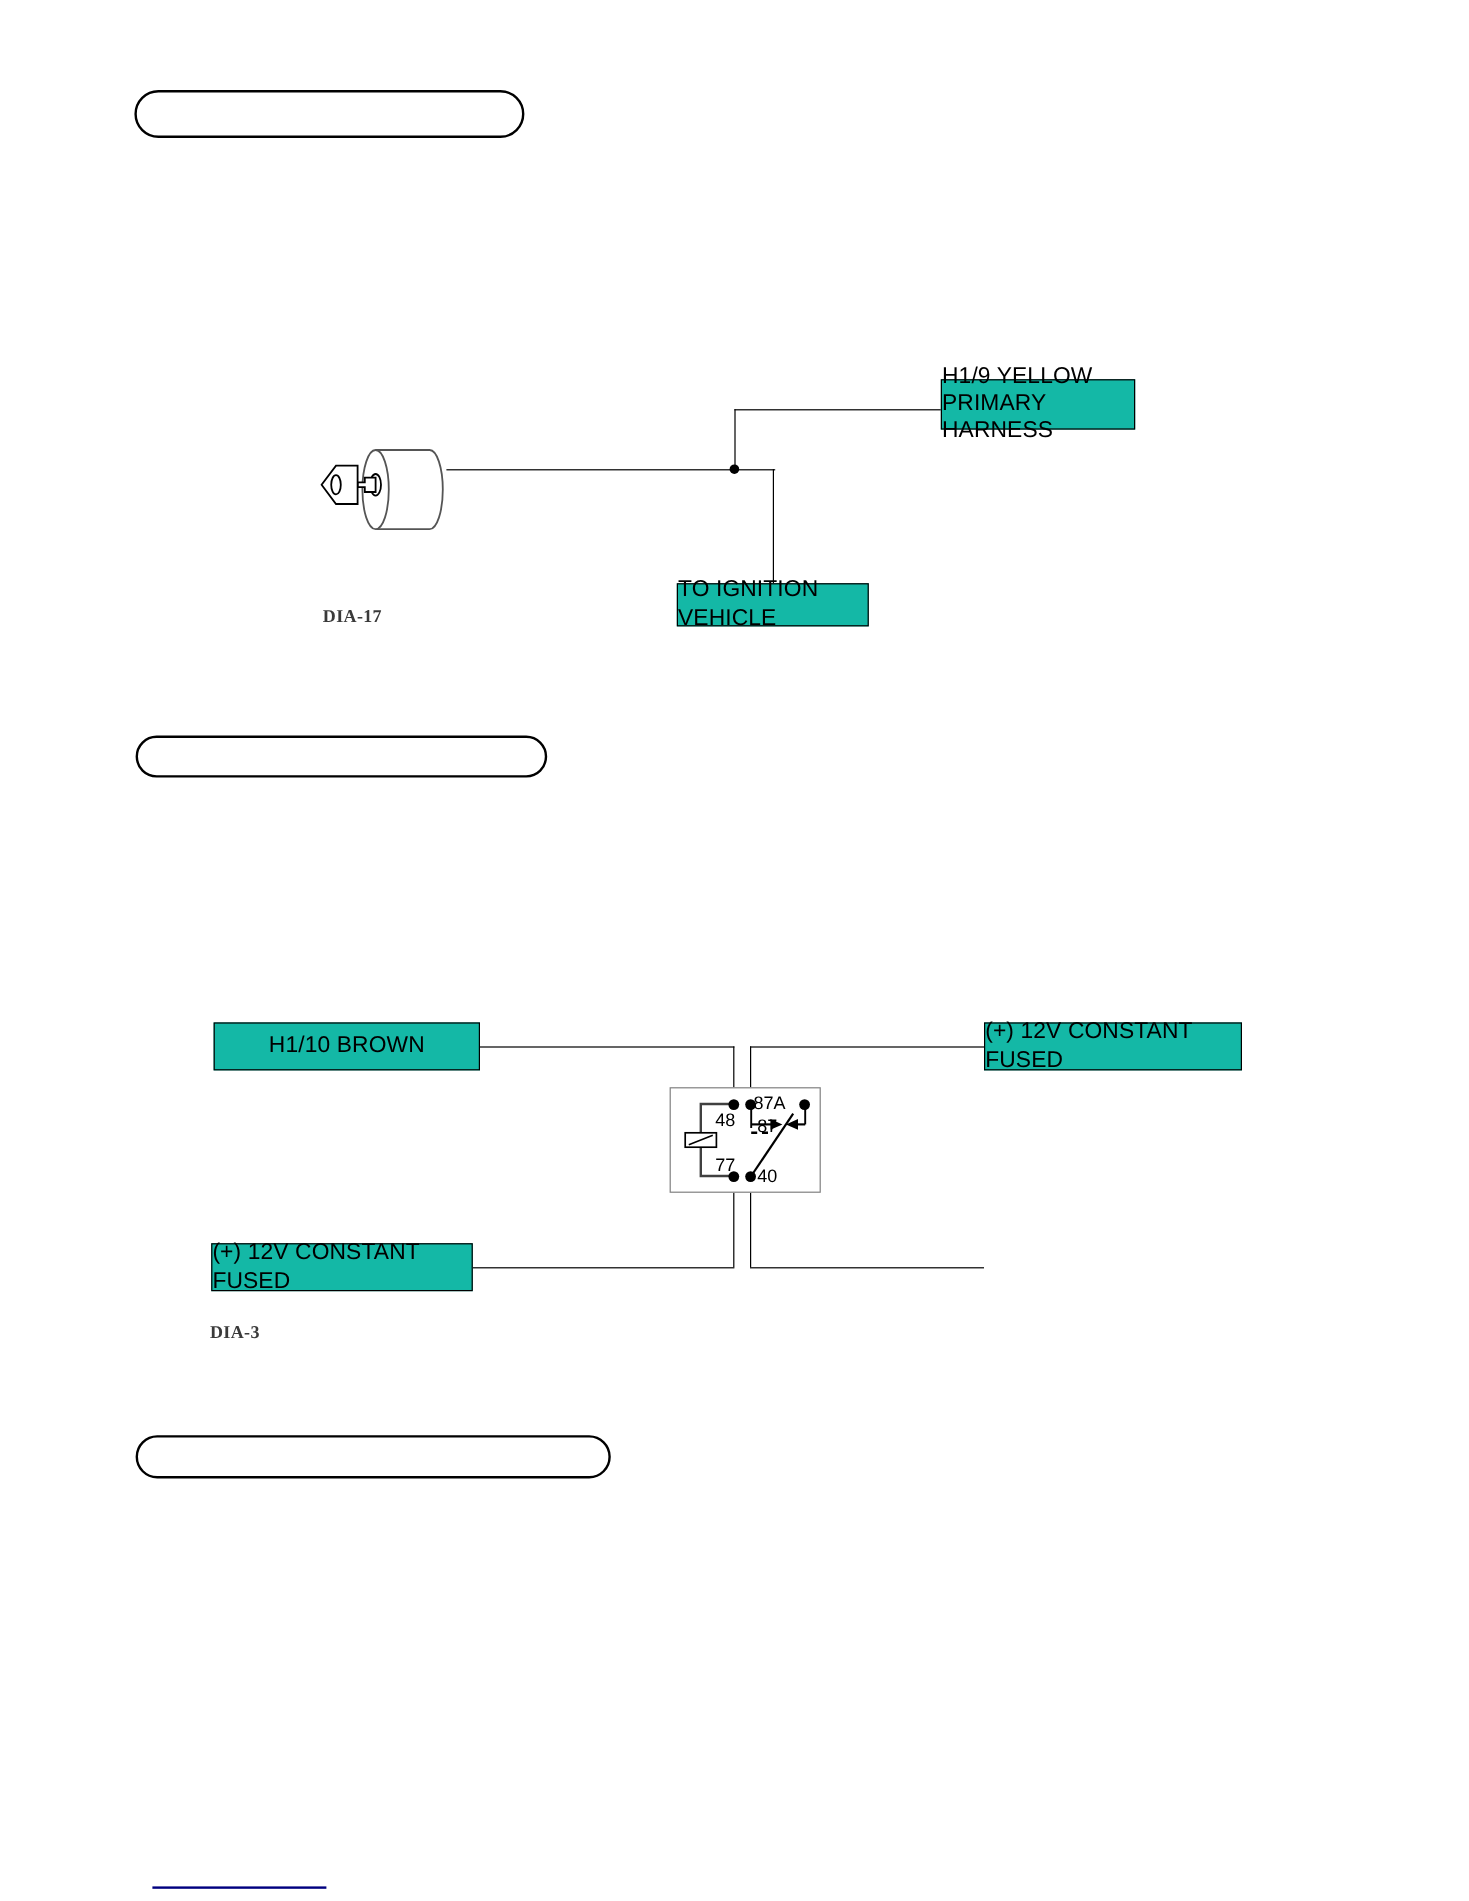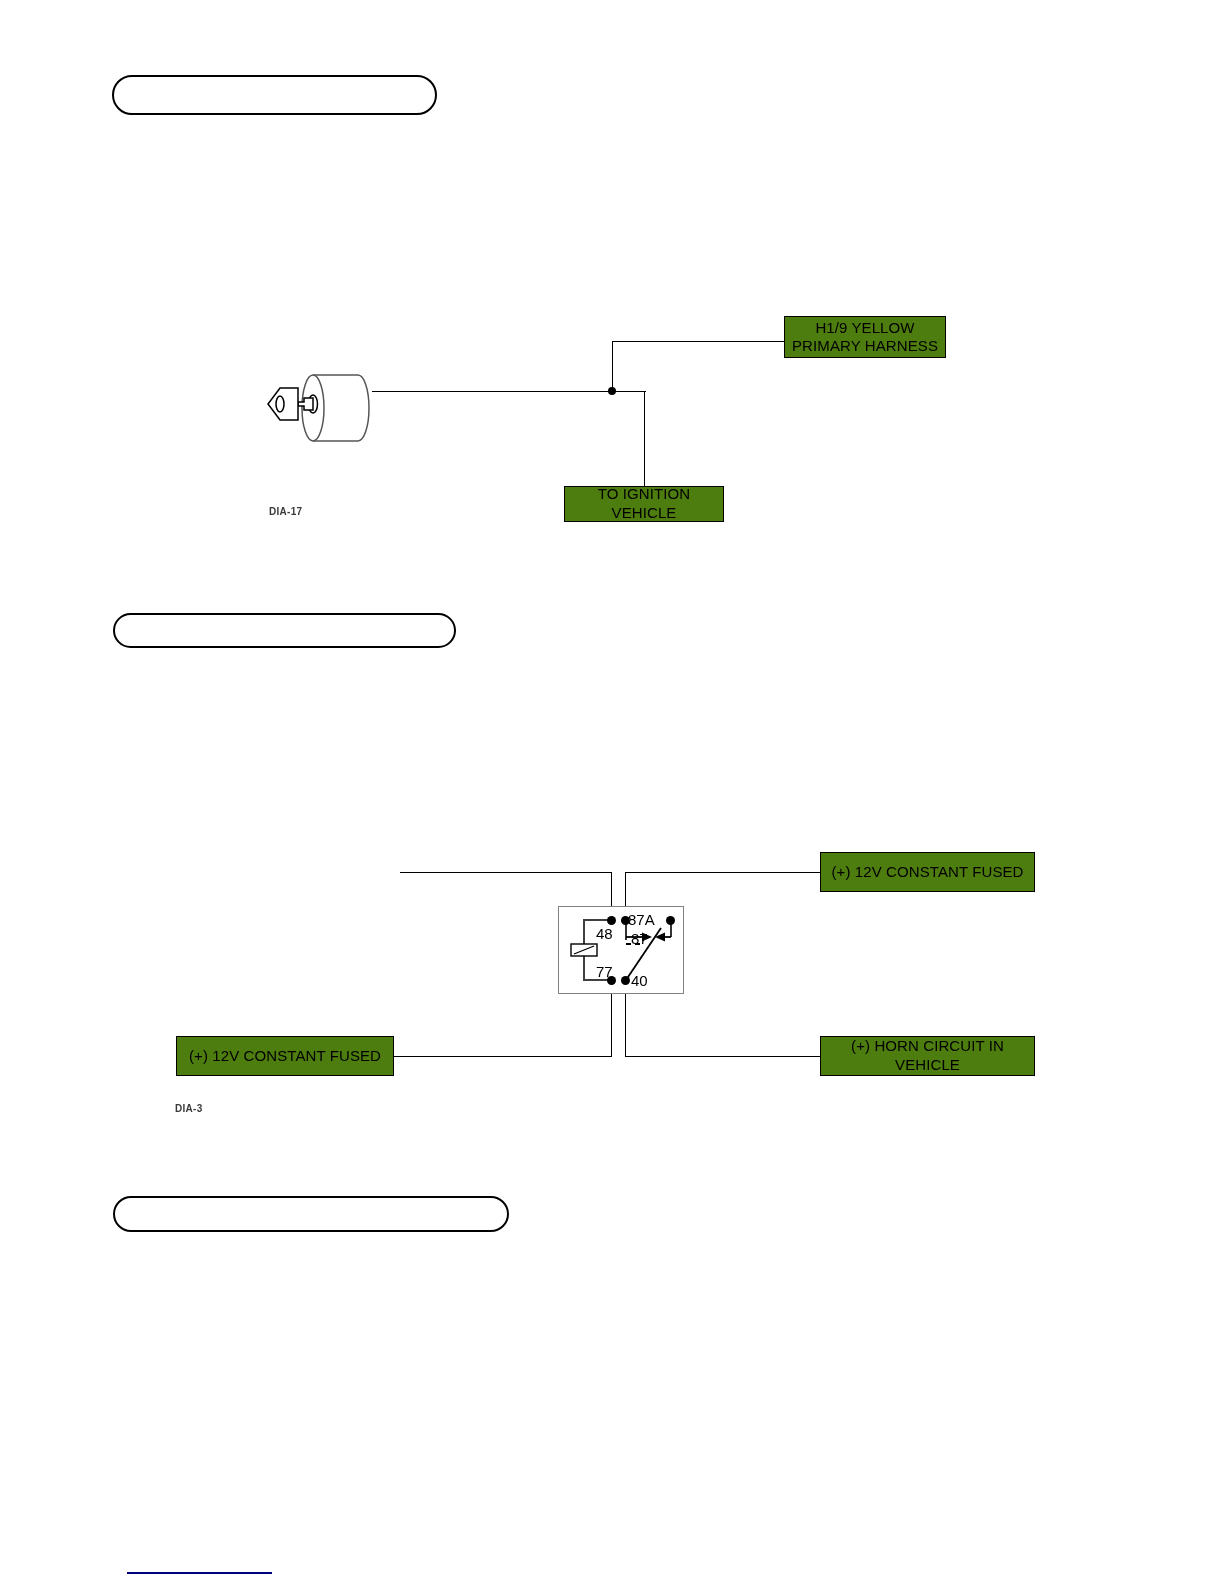--- a/index.html
+++ b/index.html
@@ -37,27 +37,26 @@
     white-space: pre;
   }
   
   .diagram {
     position: absolute;
   }
   
   .lbox {
     position: absolute;
     box-sizing: border-box;
-    background: #4d7c0f;
+    background: #14b8a6;
     border: 1.6px solid #000000;
     display: flex;
     align-items: center;
     justify-content: center;
-    text-align: center;
-    font-size: 15px;
+    font-size: 19px;
     font-weight: 500;
     letter-spacing: 0.1px;
     line-height: 1.25;
     white-space: pre-line;
     z-index: 3;
   }
   .lbox.two-line { line-height: 1.2; }
   
   .wire-h {
     position: absolute;
@@ -75,22 +74,22 @@
     position: absolute;
     width: 8px;
     height: 8px;
     background: #000000;
     border-radius: 50%;
     z-index: 4;
   }
   
   .caption {
     position: absolute;
-    font-family: Liberation Sans, sans-serif;
-    font-size: 10px;
+    font-family: Liberation Serif, serif;
+    font-size: 15px;
     font-weight: bold;
     color: #3a3a3a;
     letter-spacing: 0.3px;
     white-space: nowrap;
   }
   
   .relay-body {
     position: absolute;
     box-sizing: border-box;
     border: 1.6px solid #808080;
@@ -172,32 +171,32 @@
       <span>DIA-17</span>
     </div>
   </div>
 
   <div class="pill" style="left:113px; top:613px; width:343px; height:35px;">
     <span class="pill-text" style="line-height:31px;"></span>
   </div>
 
   <div class="diagram" style="left:0px; top:0px; width:1224px; height:1130px;">
 
+    <div class="lbox" style="left:178px; top:852px; width:222px; height:40px;">
+      <span>H1/10 BROWN</span>
+    </div>
 
     <div class="lbox" style="left:820px; top:852px; width:215px; height:40px;">
       <span>(+) 12V CONSTANT FUSED</span>
     </div>
 
     <div class="lbox" style="left:176px; top:1036px; width:218px; height:40px;">
       <span>(+) 12V CONSTANT FUSED</span>
     </div>
 
-    <div class="lbox" style="left:820px; top:1036px; width:215px; height:40px;">
-      <span>(+) HORN CIRCUIT IN VEHICLE</span>
-    </div>
 
     <div class="wire-h" style="left:400px; top:872px; width:212px;"></div>
     <div class="wire-v" style="left:611px; top:872px; height:46px;"></div>
 
     <div class="wire-h" style="left:625px; top:872px; width:195px;"></div>
     <div class="wire-v" style="left:625px; top:872px; height:46px;"></div>
 
     <div class="wire-h" style="left:394px; top:1056px; width:218px;"></div>
     <div class="wire-v" style="left:611px; top:984px; height:72px;"></div>
 

